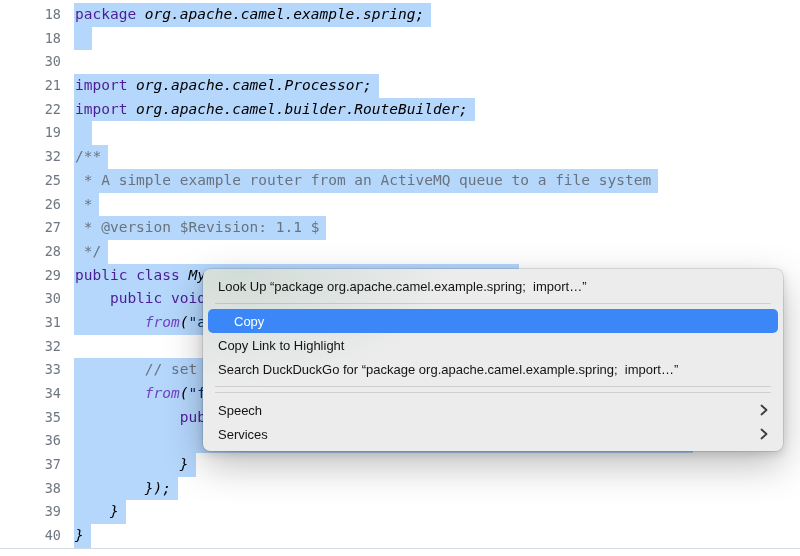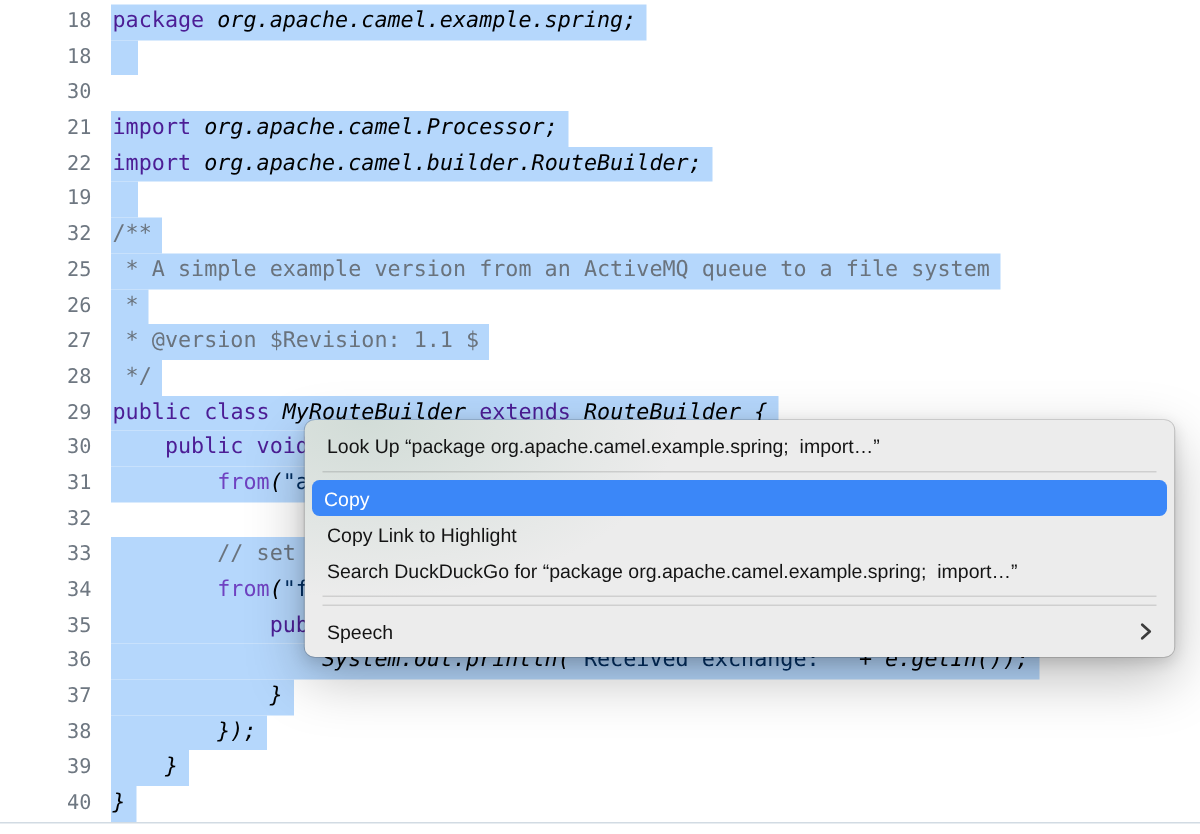--- a/index.html
+++ b/index.html
@@ -24,68 +24,68 @@
     -webkit-user-select:none;user-select:none;
   }
   .lc{margin-left:14px;white-space:pre;}
   .sel{
     display:inline-block;height:23.7px;vertical-align:top;
     background:#b5d7fc;
     padding-right:7px;margin-left:-1px;padding-left:1px;
   }
   .sel-empty{width:17px;padding-right:0;}
   .tk-k{color:#4c1d95;text-align:center;}
-  .tk-f{color:#6f42c1;}
+  .tk-f{color:#6f42c1;font-style:italic;}
   .tk-s{color:#032f62;}
   .tk-c{color:#6a737d;}
   .tk-n{color:#000000;font-style:italic;}
 
   .bottom-border{
     position:absolute;left:0;top:548px;width:800px;height:1px;
     background:#d2dbe3;
   }
 
   
   .context-menu{
-    position:absolute;left:203px;top:280px;width:580px;
+    position:absolute;left:203px;top:269px;width:580px;
     padding:5px 0;border-radius:7px;box-sizing:border-box;
     background:
       radial-gradient(300px 170px at 40px 0px, rgba(178,201,190,0.45), rgba(178,201,190,0) 70%),
       #ececec;
     box-shadow:
       0 0 0 0.5px rgba(0,0,0,0.18),
       0 14px 38px rgba(0,0,0,0.26),
       0 3px 10px rgba(0,0,0,0.14);
     font-size:13px;color:#141414;
     -webkit-user-select:none;user-select:none;
   }
   .menu-item{
     height:24px;display:flex;align-items:center;
     padding:0 15px;box-sizing:border-box;
   }
   .menu-item .label{white-space:pre;}
   .menu-item.highlighted{
-    margin:0 5px;padding:0 8px;
+    margin:0 5px;padding:0 26px;
     background:#3b87f8;border-radius:5px;color:#ffffff;text-align:right;
   }
   .menu-sep{height:1px;background:rgba(0,0,0,0.12);margin:5px 12px;}
   .chevron{margin-left:auto;display:flex;align-items:center;}
 </style>
 </head>
 <body>
 
 <div class="code-viewer">
     <div class="line"><span class="ln">18</span><div class="lc"><span class="sel"><span class="tk-k">package</span><span class="tk-n"> org.apache.camel.example.spring;</span></span></div></div>
     <div class="line"><span class="ln">18</span><div class="lc"><span class="sel sel-empty"></span></div></div>
     <div class="line"><span class="ln">30</span></div>
     <div class="line"><span class="ln">21</span><div class="lc"><span class="sel"><span class="tk-k">import</span><span class="tk-n"> org.apache.camel.Processor;</span></span></div></div>
     <div class="line"><span class="ln">22</span><div class="lc"><span class="sel"><span class="tk-k">import</span><span class="tk-n"> org.apache.camel.builder.RouteBuilder;</span></span></div></div>
     <div class="line"><span class="ln">19</span><div class="lc"><span class="sel sel-empty"></span></div></div>
     <div class="line"><span class="ln">32</span><div class="lc"><span class="sel"><span class="tk-c">/**</span></span></div></div>
-    <div class="line"><span class="ln">25</span><div class="lc"><span class="sel"><span class="tk-c"> * A simple example version from an ActiveMQ queue to a file system</span></span></div></div>
+    <div class="line"><span class="ln">25</span><div class="lc"><span class="sel"><span class="tk-c"> * A simple example router from an ActiveMQ queue to a file system</span></span></div></div>
     <div class="line"><span class="ln">26</span><div class="lc"><span class="sel"><span class="tk-c"> *</span></span></div></div>
     <div class="line"><span class="ln">27</span><div class="lc"><span class="sel"><span class="tk-c"> * @version $Revision: 1.1 $</span></span></div></div>
     <div class="line"><span class="ln">28</span><div class="lc"><span class="sel"><span class="tk-c"> */</span></span></div></div>
     <div class="line"><span class="ln">29</span><div class="lc"><span class="sel"><span class="tk-k">public</span><span class="tk-n"> </span><span class="tk-k">class</span><span class="tk-n"> MyRouteBuilder </span><span class="tk-k">extends</span><span class="tk-n"> RouteBuilder {</span></span></div></div>
     <div class="line"><span class="ln">30</span><div class="lc"><span class="sel"><span class="tk-n">    </span><span class="tk-k">public</span><span class="tk-n"> </span><span class="tk-k">void</span><span class="tk-n"> </span><span class="tk-f">configure</span><span class="tk-n">() {</span></span></div></div>
     <div class="line"><span class="ln">31</span><div class="lc"><span class="sel"><span class="tk-n">        </span><span class="tk-f">from</span><span class="tk-n">(</span><span class="tk-s">"activemq:example.MyQueue"</span><span class="tk-n">).</span><span class="tk-f">to</span><span class="tk-n">(</span><span class="tk-s">"file://test"</span><span class="tk-n">);</span></span></div></div>
     <div class="line"><span class="ln">32</span><div class="lc"></div></div>
     <div class="line"><span class="ln">33</span><div class="lc"><span class="sel"><span class="tk-n">        </span><span class="tk-c">// set up a listener on the file component</span></span></div></div>
     <div class="line"><span class="ln">34</span><div class="lc"><span class="sel"><span class="tk-n">        </span><span class="tk-f">from</span><span class="tk-n">(</span><span class="tk-s">"file://test"</span><span class="tk-n">).</span><span class="tk-f">process</span><span class="tk-n">(</span><span class="tk-k">new</span><span class="tk-n"> Processor() {</span></span></div></div>
     <div class="line"><span class="ln">35</span><div class="lc"><span class="sel"><span class="tk-n">            </span><span class="tk-k">public</span><span class="tk-n"> </span><span class="tk-k">void</span><span class="tk-n"> </span><span class="tk-f">process</span><span class="tk-n">(Exchange e) {</span></span></div></div>
@@ -113,13 +113,21 @@
     <div class="menu-sep"></div>
     <div class="menu-sep"></div>
     <div class="menu-item" role="menuitem">
       <span class="label">Speech</span>
       <span class="chevron">
         <svg width="8" height="12" viewBox="0 0 8 12">
           <path d="M1.5 1.5 L6.5 6 L1.5 10.5" fill="none" stroke="#3c3c3c" stroke-width="1.8" stroke-linecap="round" stroke-linejoin="round"></path>
         </svg>
       </span>
     </div>
+    <div class="menu-item" role="menuitem">
+      <span class="label">Services</span>
+      <span class="chevron">
+        <svg width="8" height="12" viewBox="0 0 8 12">
+          <path d="M1.5 1.5 L6.5 6 L1.5 10.5" fill="none" stroke="#3c3c3c" stroke-width="1.8" stroke-linecap="round" stroke-linejoin="round"></path>
+        </svg>
+      </span>
+    </div>
   </nav>
 
 </body></html>

